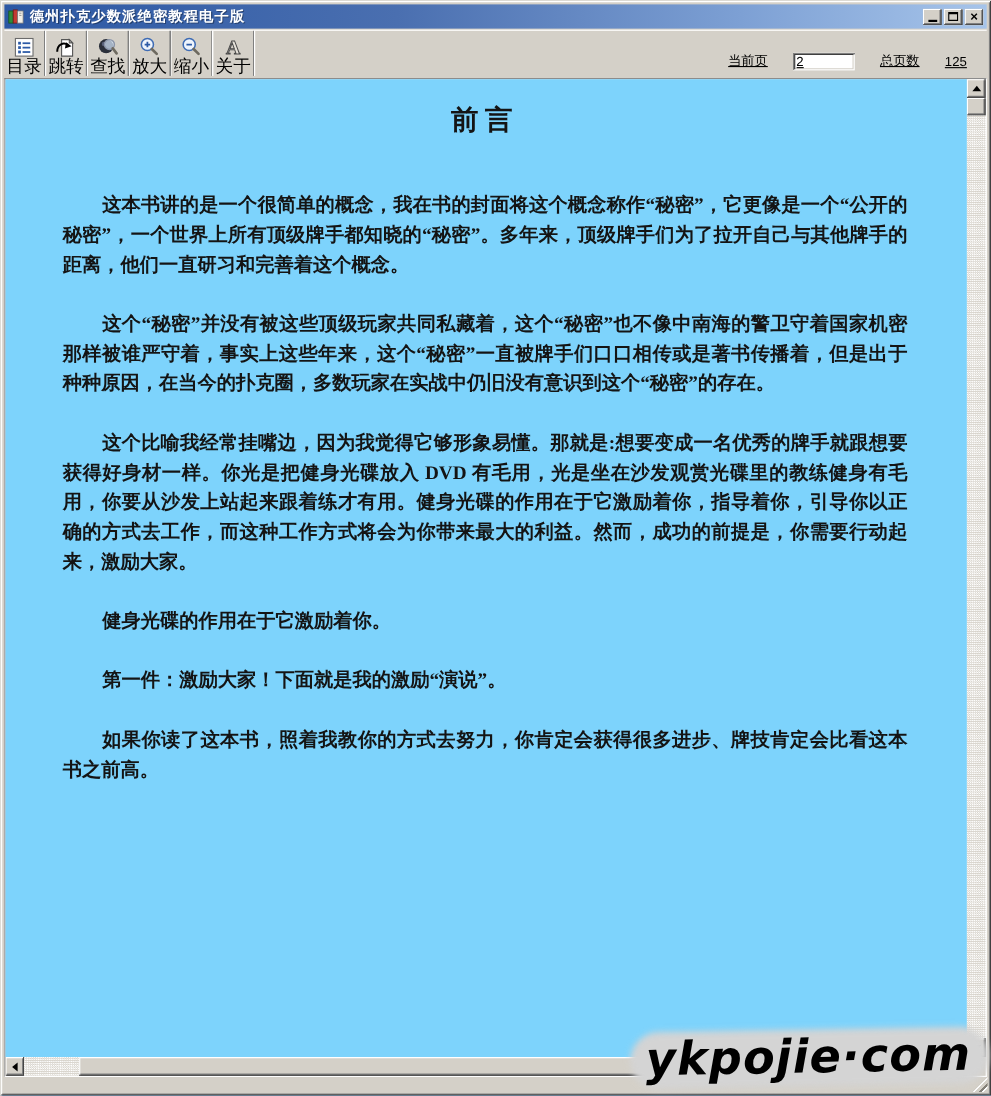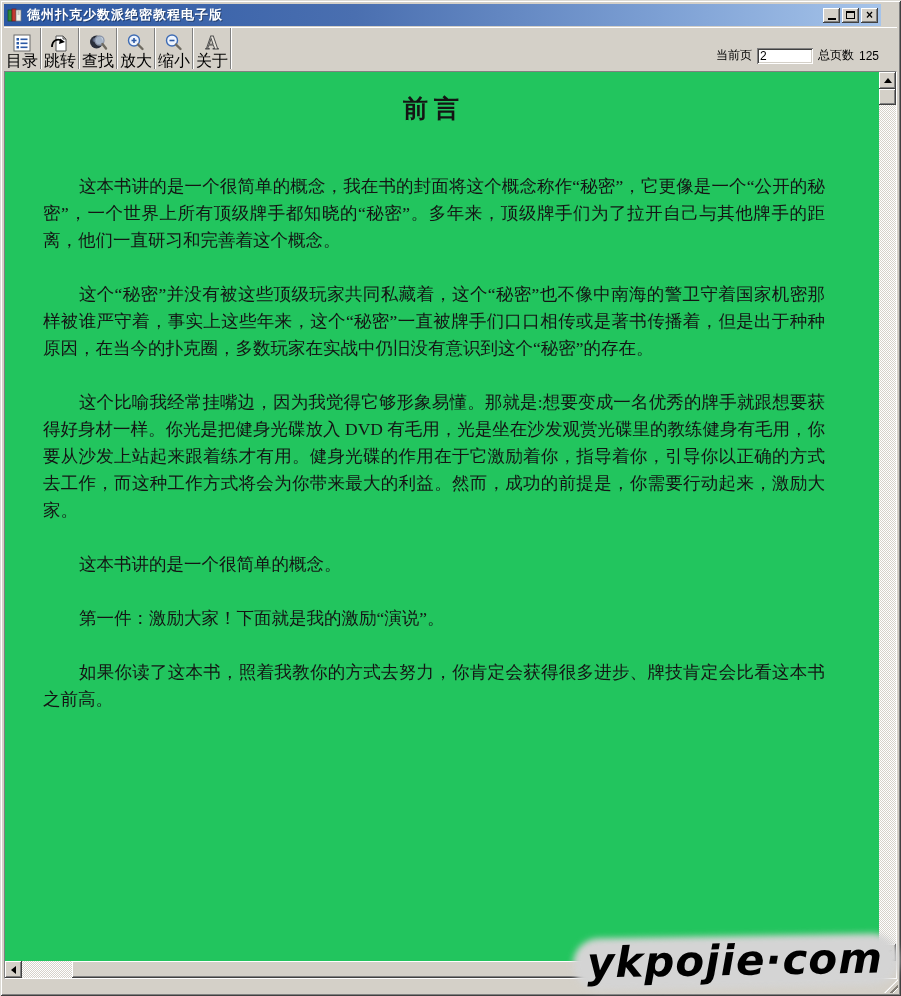--- a/index.html
+++ b/index.html
@@ -4,21 +4,21 @@
 <style>
   html,body { margin:0; padding:0; background:#3a6ea5; font-family:"Liberation Sans", sans-serif; }
   #window {
     position:relative; width:901px; height:996px; background:#d4d0c8;
     box-shadow: inset 1px 1px 0 #dcdad4, inset -1px -1px 0 #404040,
                 inset 2px 2px 0 #fff,    inset -2px -2px 0 #808080;
     overflow:hidden;
   }
   
   .titlebar {
-    position:absolute; top:4px; left:4px; right:20px; height:22px;
+    position:absolute; top:4px; left:4px; right:4px; height:22px;
     background: linear-gradient(90deg, #2c58a4 0%, #4a6fb0 40%, #7da0d4 75%, #a6c4ea 100%);
     display:flex; align-items:center; padding:0 3px; box-sizing:border-box;
   }
   .app-icon { width:16px; height:16px; margin-right:4px; flex:0 0 auto; }
   .title-text { color:#fff; font-weight:bold; font-size:13px; letter-spacing:1px;
     text-shadow:1px 1px 0 rgba(0,0,0,.35); flex:1 1 auto; white-space:nowrap; overflow:hidden; }
   .win-btns { display:flex; gap:2px; }
   .win-btn {
     width:17px; height:15px; background:#d4d0c8; position:relative;
     box-shadow: inset -1px -1px 0 #404040, inset 1px 1px 0 #fff,
@@ -36,44 +36,44 @@
     border-top:1px solid #fff; box-sizing:border-box;
   }
   .tb-btn {
     width:36px; display:flex; flex-direction:column; align-items:center; justify-content:flex-end;
     padding:2px 0 1px; cursor:default;
   }
   .tb-btn .ic { width:22px; height:22px; }
   .tb-btn .lb { font-size:16px; color:#000000; line-height:14px; white-space:nowrap; }
   .tb-sep { width:2px; margin:0; background:linear-gradient(90deg,#808080 50%, #ffffff 50%); }
   .page-controls {
-    margin-left:auto; display:flex; align-items:center; gap:5px; padding-right:18px; padding-top:14px;
-    font-size:12px; color:#000;
+    margin-left:auto; display:flex; align-items:center; gap:23px; padding-right:18px; padding-top:14px;
+    font-size:12px; color:#000;text-decoration:underline;
   }
   .page-input {
     width:50px; height:16px; border:none; background:#fff; font-size:12px; padding:0 3px;
     font-family:"Liberation Sans",sans-serif;
     box-shadow: inset 1px 1px 0 #808080, inset -1px -1px 0 #fff,
                 inset 2px 2px 0 #404040, inset -2px -2px 0 #d4d0c8;
   }
   
   .content {
     position:absolute; top:71px; left:4px; right:4px; bottom:17px;
     border-top:1px solid #808080; border-left:1px solid #808080;
     border-bottom:1px solid #fff; border-right:1px solid #fff;
     background:#fff; box-sizing:border-box;
   }
   .page-view {
-    position:absolute; top:0; left:0; right:17px; bottom:17px; background:#22c55e; overflow:hidden;
-    padding:12px 54px 0 38px; box-sizing:border-box;
+    position:absolute; top:0; left:0; right:17px; bottom:17px; background:#7dd3fc; overflow:hidden;
+    padding:12px 54px 0 52px; box-sizing:border-box;
     font-family:"Liberation Serif","DejaVu Serif",serif; color:#141414;
   }
   .doc-title { text-align:center; font-size:25px; font-weight:bold; margin:8px 0 48px; letter-spacing:6px; }
   .paragraphs p { font-size:17.5px; line-height:27px; margin:0 0 27px; text-indent:2.05em;
-    text-align:justify; }
+    text-align:justify;font-weight:bold; }
   
   .checker {
     background-image: conic-gradient(#ffffff 0 25%, #d6d2ca 0 50%, #ffffff 0 75%, #d6d2ca 0);
     background-size:2px 2px;
   }
   .sb-btn, .sb-thumb {
     background:#d4d0c8;
     box-shadow: inset -1px -1px 0 #404040, inset 1px 1px 0 #fff,
                 inset -2px -2px 0 #808080, inset 2px 2px 0 #d4d0c8;
   }
@@ -206,21 +206,21 @@
     </div>
   </div>
 
   <div class="content">
     <div class="page-view">
       <div class="doc-title">前言</div>
       <div class="paragraphs">
           <p>这本书讲的是一个很简单的概念，我在书的封面将这个概念称作“秘密”，它更像是一个“公开的秘密”，一个世界上所有顶级牌手都知晓的“秘密”。多年来，顶级牌手们为了拉开自己与其他牌手的距离，他们一直研习和完善着这个概念。</p>
           <p>这个“秘密”并没有被这些顶级玩家共同私藏着，这个“秘密”也不像中南海的警卫守着国家机密那样被谁严守着，事实上这些年来，这个“秘密”一直被牌手们口口相传或是著书传播着，但是出于种种原因，在当今的扑克圈，多数玩家在实战中仍旧没有意识到这个“秘密”的存在。</p>
           <p>这个比喻我经常挂嘴边，因为我觉得它够形象易懂。那就是:想要变成一名优秀的牌手就跟想要获得好身材一样。你光是把健身光碟放入 DVD 有毛用，光是坐在沙发观赏光碟里的教练健身有毛用，你要从沙发上站起来跟着练才有用。健身光碟的作用在于它激励着你，指导着你，引导你以正确的方式去工作，而这种工作方式将会为你带来最大的利益。然而，成功的前提是，你需要行动起来，激励大家。</p>
-          <p>这本书讲的是一个很简单的概念。</p>
+          <p>健身光碟的作用在于它激励着你。</p>
           <p>第一件：激励大家！下面就是我的激励“演说”。</p>
           <p>如果你读了这本书，照着我教你的方式去努力，你肯定会获得很多进步、牌技肯定会比看这本书之前高。</p>
         </div>
     </div>
 
     <div class="vscroll">
       <div class="sb-btn">
           <span class="tri tri-up"></span>
         </div>
       <div class="sb-thumb"></div>

